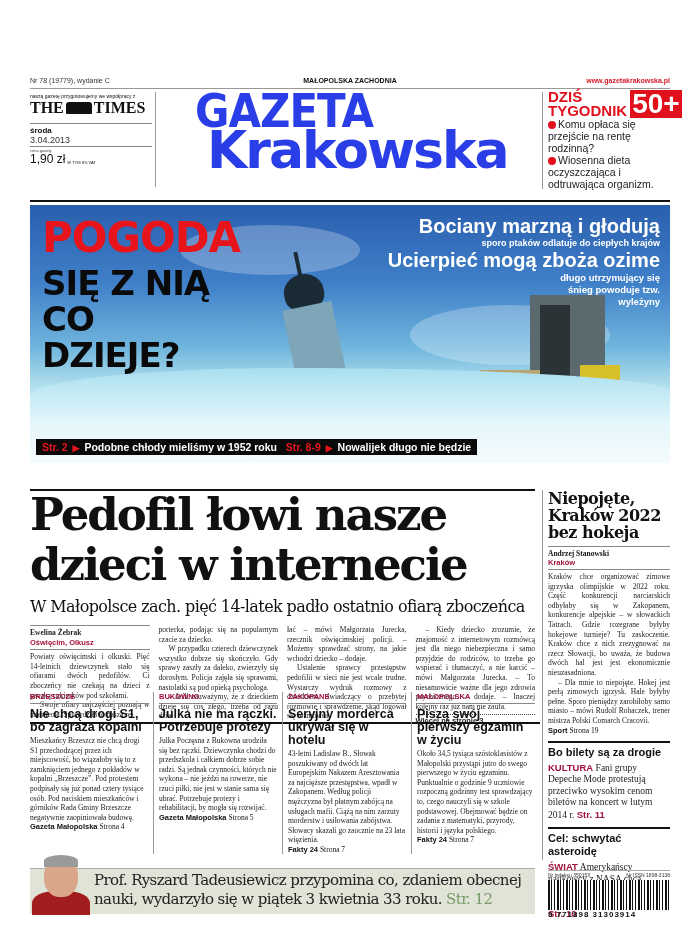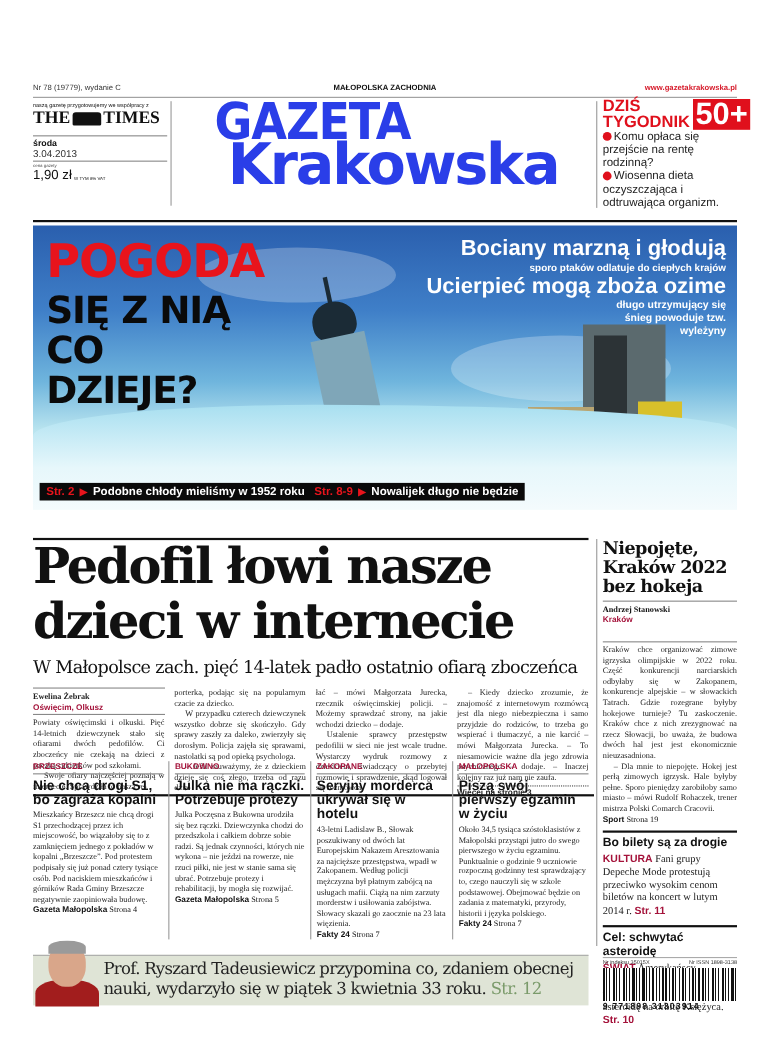--- a/index.html
+++ b/index.html
@@ -80,21 +80,21 @@
   .cols .author { font-weight: bold; font-size: 7.5px; padding-top: 2px; }
   .cols .place { color: #a4123a; font-weight: bold; font-family: "Liberation Sans", sans-serif; font-size: 7.5px; border-bottom: 1px solid #888; padding-bottom: 2px; margin-bottom: 2px; }
   .cols .more { font-family: "Liberation Sans", sans-serif; font-weight: bold; font-size: 7.5px; border-top: 1px dotted #444; margin-top: 3px; padding-top: 1px; }
   .ind { text-indent: 10px; }
 
   
   .vline3 { left: 542px; top: 490px; width: 1px; height: 370px; background: #999; }
   .side { left: 548px; top: 490px; width: 122px; }
   .side .h { font-family: "DejaVu Serif", serif; font-weight: bold; font-size: 16px; line-height: 17px; letter-spacing: -0.5px; }
   .side .author { font-weight: bold; font-size: 7.5px; border-top: 1px solid #888; margin-top: 5px; padding-top: 2px; }
-  .side .place { color: #a4123a; font-weight: bold; font-family: "Liberation Sans", sans-serif; font-size: 7.5px; border-bottom: 1px solid #888; padding-bottom: 16px; margin-bottom: 2px; }
+  .side .place { color: #a4123a; font-weight: bold; font-family: "Liberation Sans", sans-serif; font-size: 7.5px; border-bottom: 1px solid #888; padding-bottom: 2px; margin-bottom: 2px; }
   .side .body { font-size: 7.5px; line-height: 9.6px; text-align: justify; color: #222; }
   .side .src { font-size: 7.5px; }
   .side .src b { font-family: "Liberation Sans", sans-serif; }
   .brief { border-top: 2px solid #111; margin-top: 6px; padding-top: 3px; }
   .brief .bh { font-family: "Liberation Sans", sans-serif; font-weight: bold; font-size: 11px; line-height: 13px; }
   .brief .bb { font-size: 9.5px; line-height: 11.5px; margin-top: 3px; color: #222; }
   .brief .cat { color: #a4123a; font-weight: bold; font-family: "Liberation Sans", sans-serif; }
   .brief .pg { color: #a4123a; font-weight: bold; font-family: "Liberation Sans", sans-serif; }
 
   

